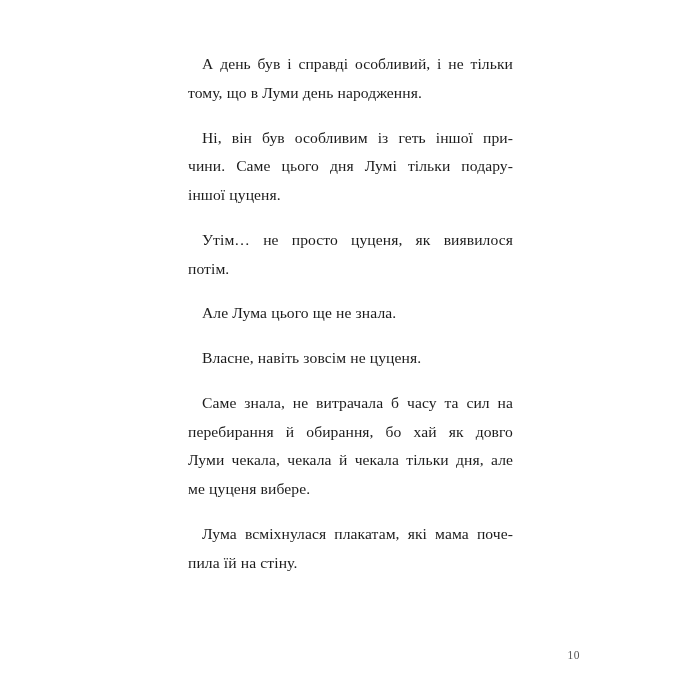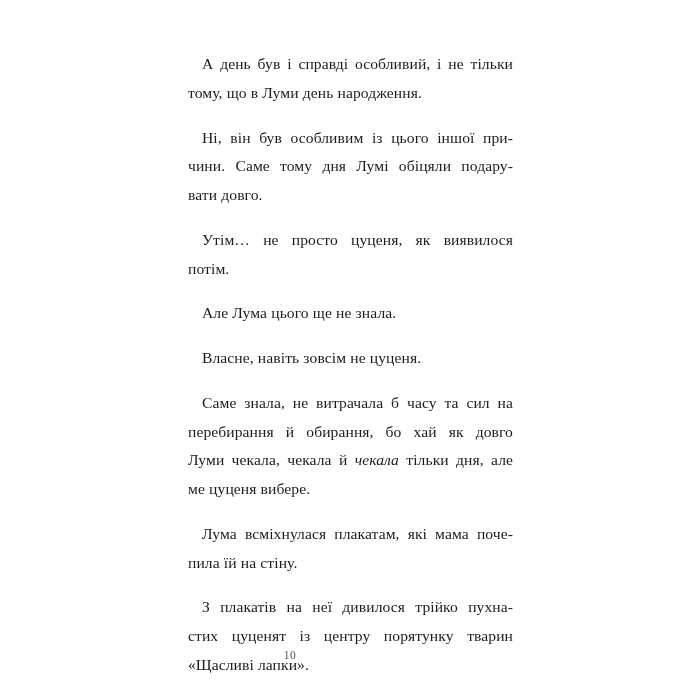--- a/index.html
+++ b/index.html
@@ -50,51 +50,50 @@
   }
   .ln.last {
     text-align-last: left;
     white-space: normal;
   }
   .ln.indent {
     text-indent: 14px;
   }
 
   .it {
-    font-style: italic;
   }
 
   .folio {
     position: absolute;
     left: 0;
     top: 648px;
     width: 580px;
-    text-align: center;
+    text-align: right;
     font-size: 11.5px;
     line-height: 14px;
     color: #555555;
     letter-spacing: 0.04em;
   }
 </style>
 </head>
 <body>
 
 <div class="page">
 
   <div class="text-block">
 
     <p class="para">
       <span class="ln indent">А день був і справді особливий, і не тільки</span>
       <span class="ln last">тому, що в Луми день народження.</span>
     </p>
 
     <p class="para">
-      <span class="ln indent">Ні, він був особливим із цього іншої при-</span>
-      <span class="ln">чини. Саме тому дня Лумі обіцяли подару-</span>
-      <span class="ln last">вати довго.</span>
+      <span class="ln indent">Ні, він був особливим із геть іншої при-</span>
+      <span class="ln">чини. Саме цього дня Лумі тільки подару-</span>
+      <span class="ln last">іншої цуценя.</span>
     </p>
 
     <p class="para">
       <span class="ln indent">Утім… не просто цуценя, як виявилося</span>
       <span class="ln last">потім.</span>
     </p>
 
     <p class="para">
       <span class="ln last indent">Але Лума цього ще не знала.</span>
     </p>
@@ -108,23 +107,18 @@
       <span class="ln">перебирання й обирання, бо хай як довго</span>
       <span class="ln"><span>Луми чекала, чекала й </span><span class="it">чекала</span><span> тільки дня, але</span></span>
       <span class="ln last">ме цуценя вибере.</span>
     </p>
 
     <p class="para">
       <span class="ln indent">Лума всміхнулася плакатам, які мама поче-</span>
       <span class="ln last">пила їй на стіну.</span>
     </p>
 
-    <p class="para">
-      <span class="ln indent">З плакатів на неї дивилося трійко пухна-</span>
-      <span class="ln">стих цуценят із центру порятунку тварин</span>
-      <span class="ln last">«Щасливі лапки».</span>
-    </p>
 
   </div>
 
   <div class="folio">10</div>
 
 </div>
 
 </body></html>

